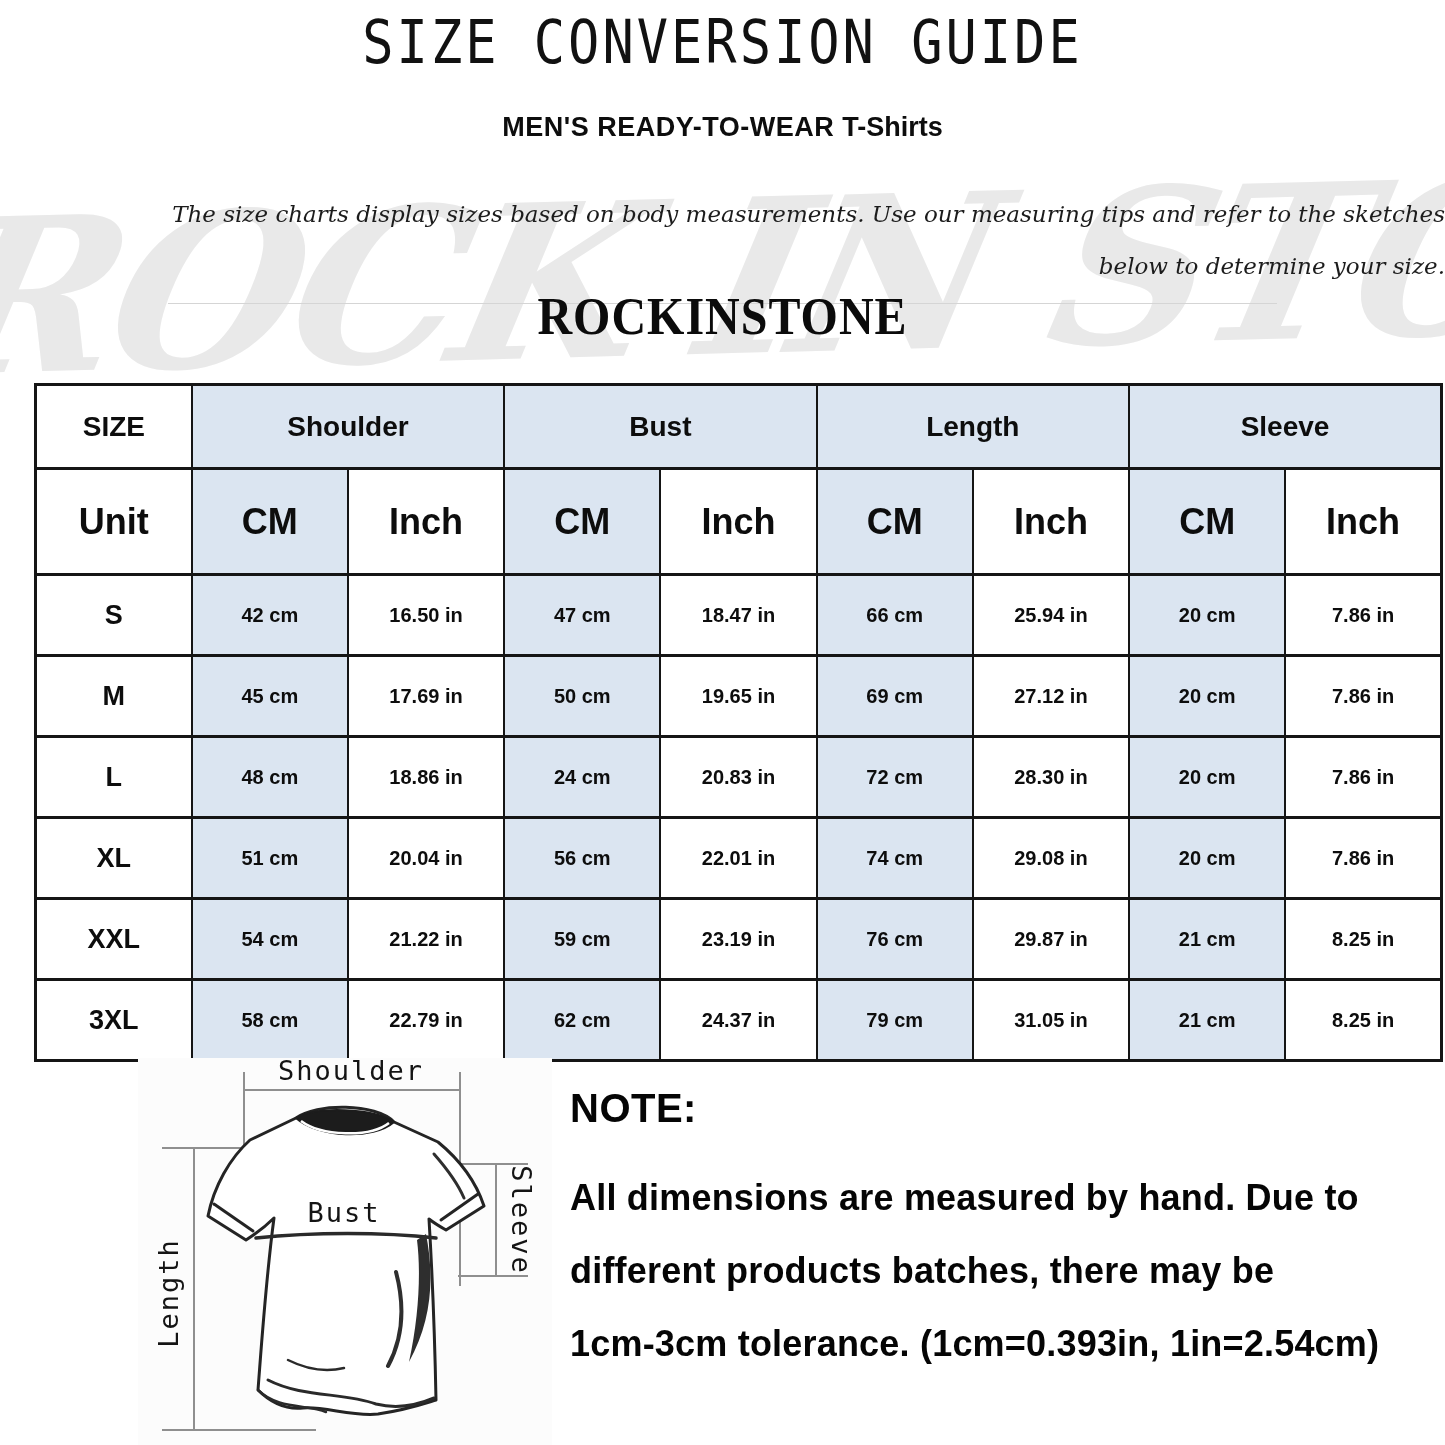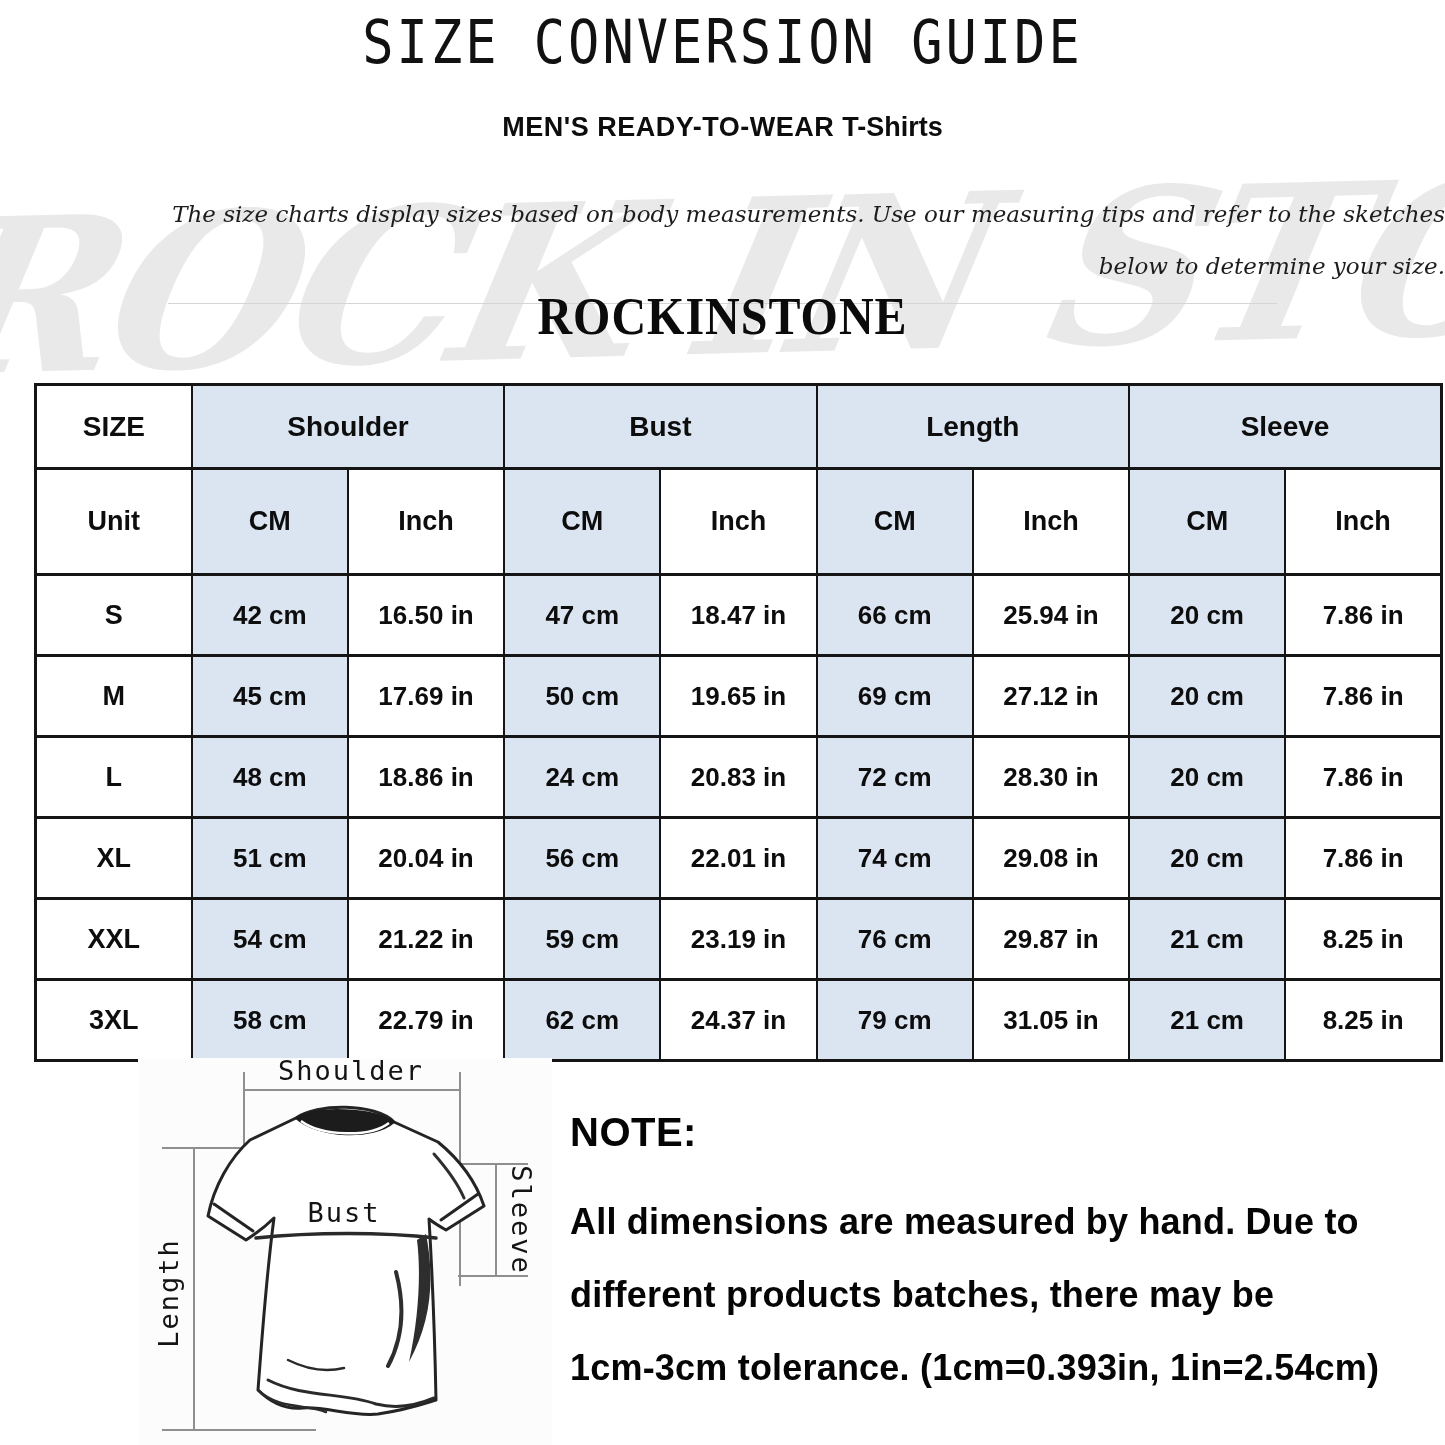--- a/index.html
+++ b/index.html
@@ -89,22 +89,22 @@
     border-right:2px solid #151515;
     border-top:3px solid #151515;
     border-bottom:3px solid #151515;
     text-align:center; vertical-align:middle;
     color:#0d0d0d;
     background:#ffffff;
     font-weight:bold;
   }
   .size-table .blue { background:var(--accent-blue, #dbe5f1); }
   .size-table thead tr.group-row th { height:84px; font-size:28px; }
-  .size-table thead tr.unit-row  th { height:106px; font-size:27px; }
-  .size-table tbody td { height:81px; font-size:26px; }
+  .size-table thead tr.unit-row  th { height:106px; font-size:36px; }
+  .size-table tbody td { height:81px; font-size:20px; }
   .size-table tbody td.size-cell { font-size:27px; }
 
   
   .diagram {
     position:absolute; top:1058px; left:138px;
     width:414px; height:387px;
     background:#fcfcfc;
     z-index:2;
   }
   .diagram svg { width:100%; height:100%; display:block; }
@@ -114,21 +114,20 @@
   }
 
   
   .note {
     position:absolute; top:1086px; left:570px; width:850px; z-index:2;
     color:#050505;
   }
   .note .note-heading {
     font-size:40px; font-weight:bold; margin-bottom:30px;
     letter-spacing:0.5px;
-    margin-top:24px;
   }
   .note .note-line {
     font-size:36px; font-weight:bold; line-height:73px;
     white-space:nowrap; letter-spacing:0.2px;
   }
 </style>
 </head>
 <body>
 
 <div class="page">

